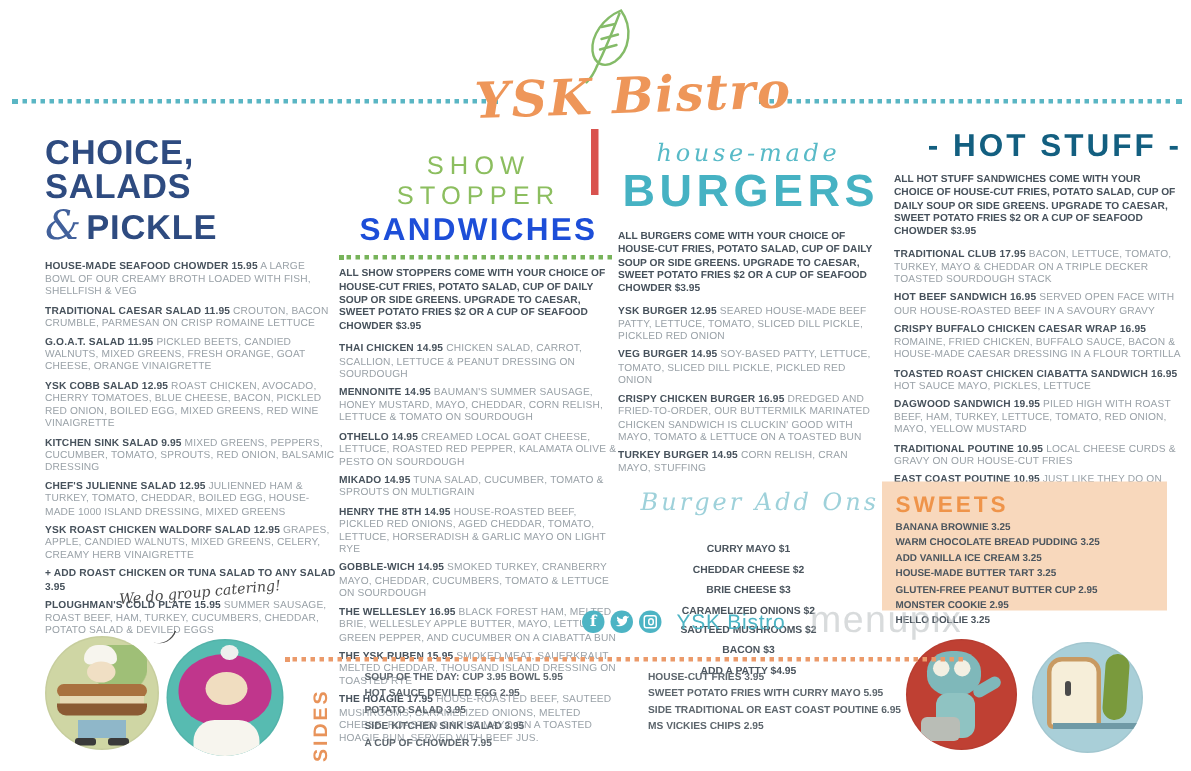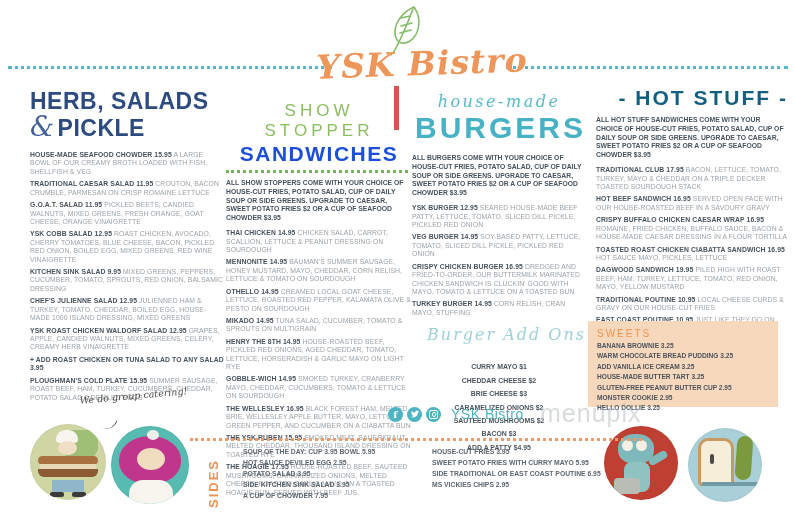--- a/index.html
+++ b/index.html
@@ -40,21 +40,21 @@
   .addons-title{font-family:"DejaVu Serif",serif;font-style:italic;font-size:16px;color:#9ed1da;
             letter-spacing:2px;text-align:right;margin:8px 0 16px;}
   .addon-line{margin:0;font-size:6.9px;font-weight:800;color:#4b555e;text-align:center;line-height:1.95;}
 
   
   .h-hot{color:#135f80;font-weight:800;font-size:21px;letter-spacing:2px;text-align:right;}
 
   
   .sweets{position:absolute;left:588px;top:321px;width:172px;height:72px;background:#f8d8bc;
           padding:7px 9px;}
-  .sweets-title{font-size:10px;font-weight:400;letter-spacing:2px;color:#ef944a;margin:0 0 2px;}
+  .sweets-title{font-size:15px;font-weight:700;letter-spacing:2px;color:#ef944a;margin:0 0 2px;}
   .sweet-line{margin:0;font-size:6.6px;font-weight:800;color:#4b555e;line-height:1.58;}
 
   
   .ribbon{position:absolute;left:394px;top:86px;width:5px;height:44px;background:#d9534f;}
 
   
   .catering{position:absolute;left:76px;top:391px;width:115px;text-align:center;
     font-family:"DejaVu Serif",serif;font-style:italic;font-size:9.5px;color:#4a4a4a;
     transform:rotate(-5deg);line-height:1.15;}
   .catering-curve{position:absolute;left:101px;top:418px;width:14px;height:12px;
@@ -95,21 +95,21 @@
       <path d="M24,12 L15,14 M26,19 L15,22 M25,26 L14,29"></path>
       <path d="M12,40 C10,45 8,48 5,51"></path>
     </g>
   </svg>
 
   <div class="brand-title">YSK Bistro</div>
 
   <div class="ribbon"></div>
 
   <div class="col" style="left:30px;top:90px;width:194px;">
-    <div class="h-navy">HERB, SALADS</div>
+    <div class="h-navy">CHOICE, SALADS</div>
     <div class="h-navy" style="margin-bottom:10px;">
       <span class="amp">&amp;</span><span>PICKLE</span>
     </div>
     <div>
 
         <p class="mi"><span class="nm">HOUSE-MADE SEAFOOD CHOWDER 15.95</span> <span>A LARGE BOWL OF OUR CREAMY BROTH LOADED WITH FISH, SHELLFISH &amp; VEG</span></p>
 
         <p class="mi"><span class="nm">TRADITIONAL CAESAR SALAD 11.95</span> <span>CROUTON, BACON CRUMBLE, PARMESAN ON CRISP ROMAINE LETTUCE</span></p>
 
         <p class="mi"><span class="nm">G.O.A.T. SALAD 11.95</span> <span>PICKLED BEETS, CANDIED WALNUTS, MIXED GREENS, FRESH ORANGE, GOAT CHEESE, ORANGE VINAIGRETTE</span></p>

